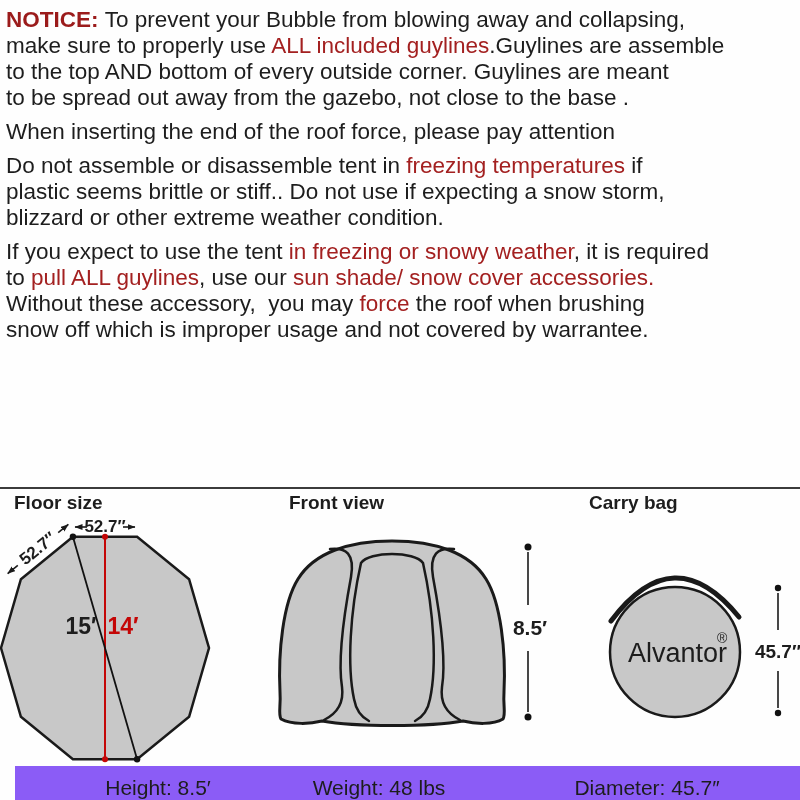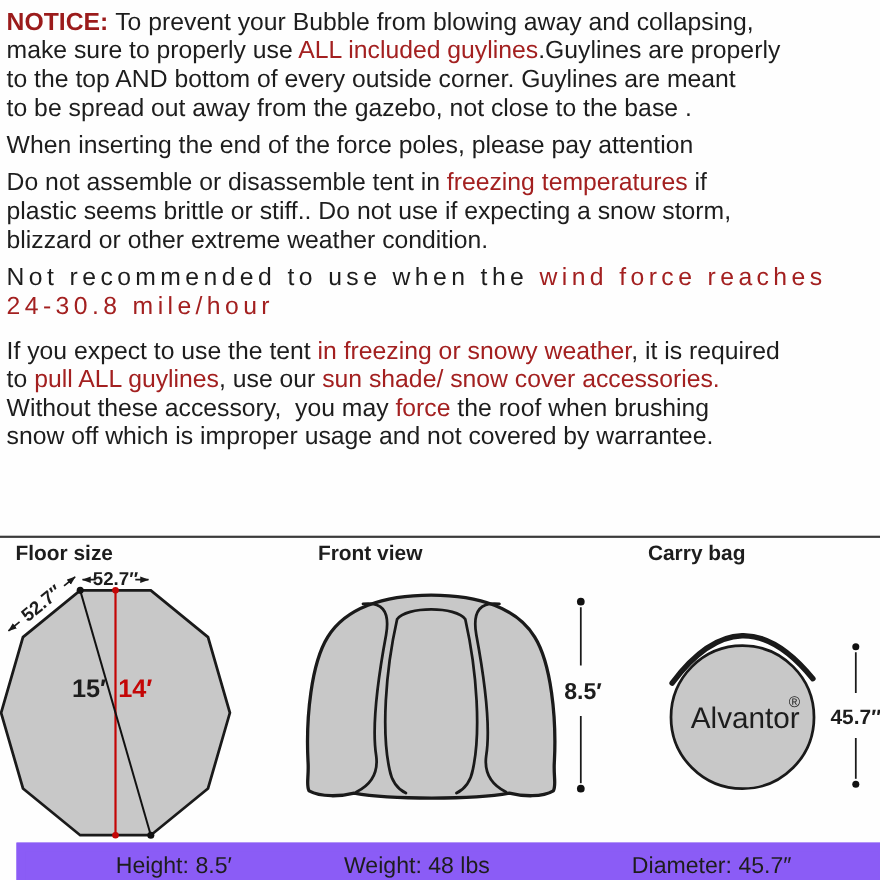--- a/index.html
+++ b/index.html
@@ -62,35 +62,31 @@
   .spec-item.s3{left:624px;}
 </style>
 </head>
 <body>
 
 <div class="canvas">
 
   <div class="notice">
       <div class="para">
         <div class="line"><span class="red bold">NOTICE: </span><span>To prevent your Bubble from blowing away and collapsing,</span></div>
-        <div class="line"><span>make sure to properly use </span><span class="red">ALL included guylines</span><span>.Guylines are properly</span></div>
+        <div class="line"><span>make sure to properly use </span><span class="red">ALL included guylines</span><span>.Guylines are assemble</span></div>
         <div class="line"><span>to the top AND bottom of every outside corner. Guylines are meant</span></div>
         <div class="line"><span>to be spread out away from the gazebo, not close to the base .</span></div>
       </div>
       <div class="para">
-        <div class="line"><span>When inserting the end of the force poles, please pay attention</span></div>
+        <div class="line"><span>When inserting the end of the roof force, please pay attention</span></div>
       </div>
       <div class="para">
         <div class="line"><span>Do not assemble or disassemble tent in </span><span class="red">freezing temperatures</span><span> if</span></div>
         <div class="line"><span>plastic seems brittle or stiff.. Do not use if expecting a snow storm,</span></div>
         <div class="line"><span>blizzard or other extreme weather condition.</span></div>
-      </div>
-      <div class="para spaced">
-        <div class="line"><span>Not recommended to use when the </span><span class="red">wind force reaches</span></div>
-        <div class="line"><span class="red">24-30.8 mile/hour</span></div>
       </div>
       <div class="para">
         <div class="line"><span>If you expect to use the tent </span><span class="red">in freezing or snowy weather</span><span>, it is required</span></div>
         <div class="line"><span>to </span><span class="red">pull ALL guylines</span><span>, use our </span><span class="red">sun shade/ snow cover accessories.</span></div>
         <div class="line"><span>Without these accessory,  you may </span><span class="red">force</span><span> the roof when brushing</span></div>
         <div class="line"><span>snow off which is improper usage and not covered by warrantee.</span></div>
       </div>
     </div>
 
   <div class="divider"></div>

